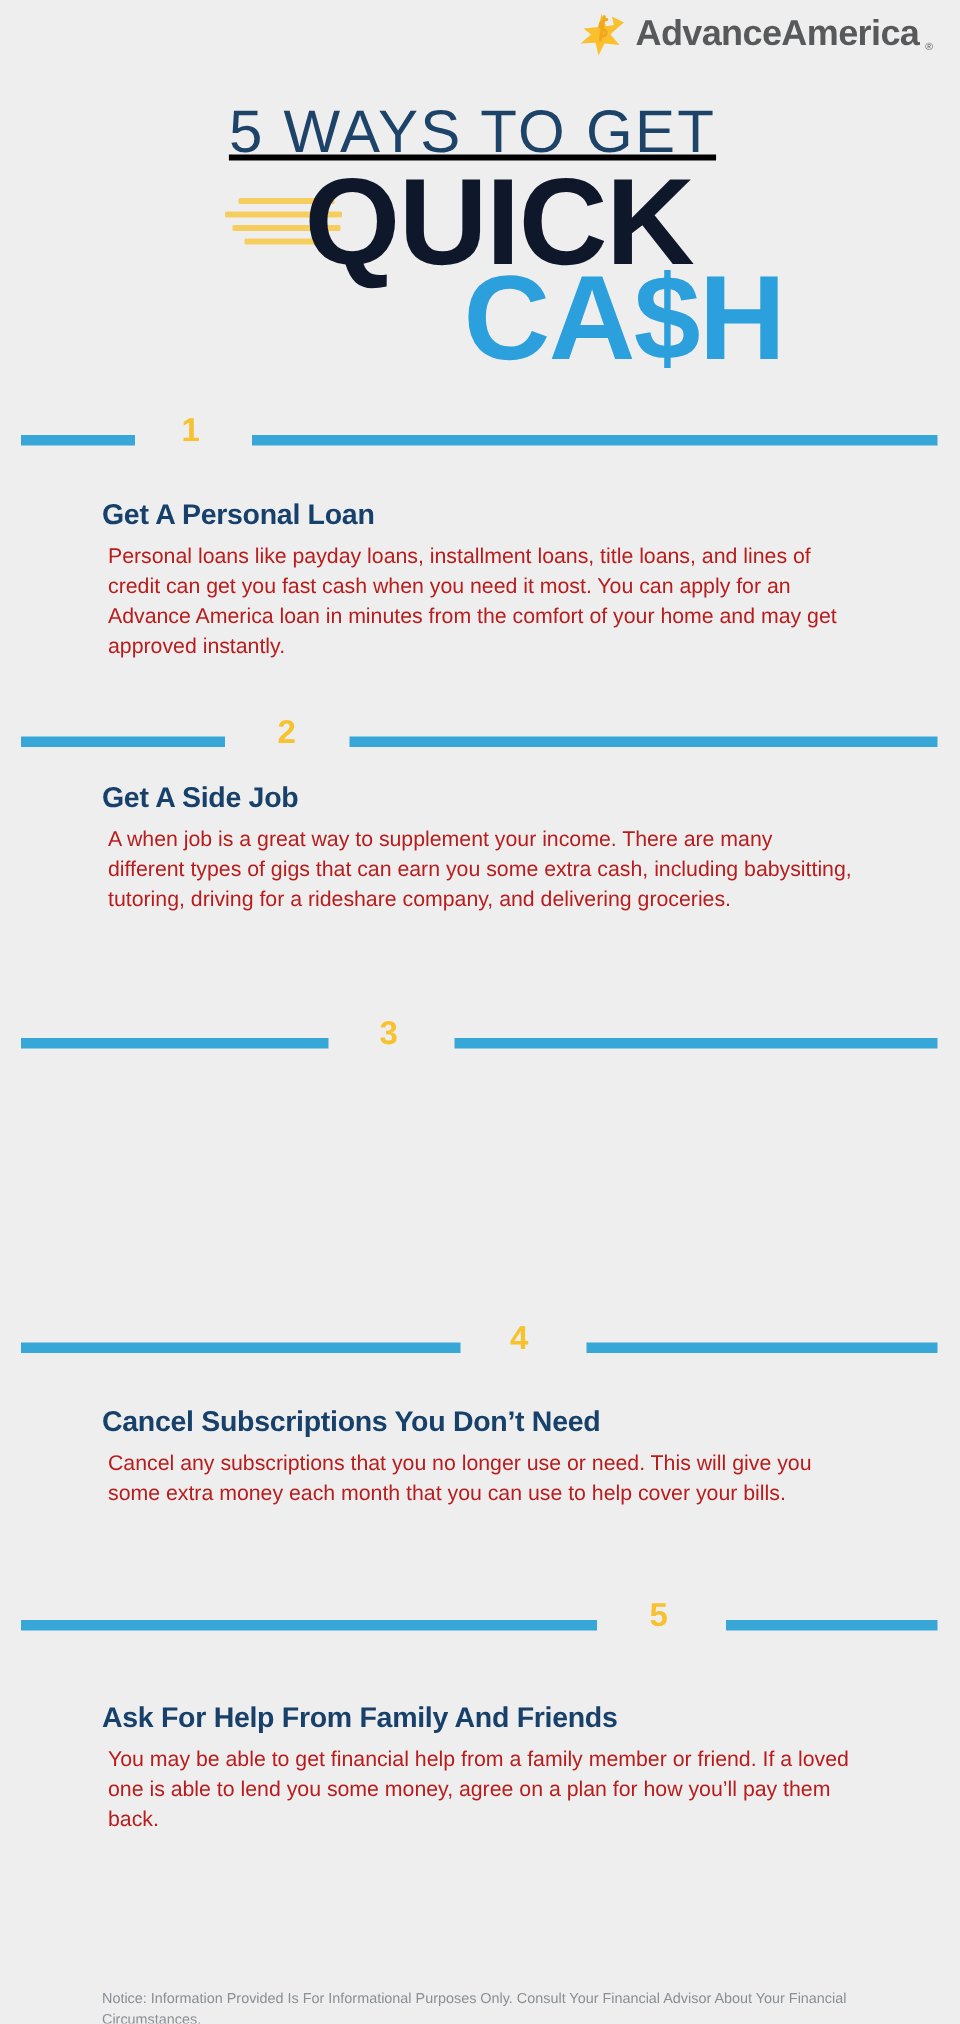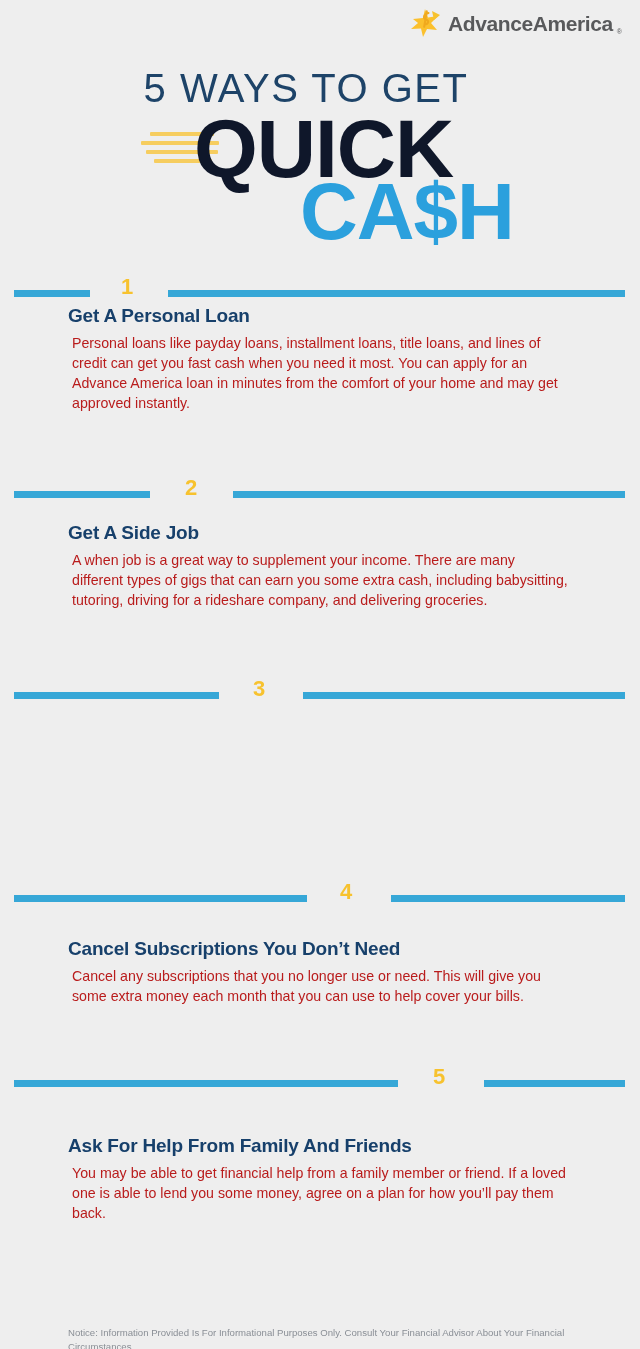--- a/index.html
+++ b/index.html
@@ -23,40 +23,41 @@
     display: flex;
     align-items: center;
     gap: 4px;
   }
   .logo-mark {
     width: 34px;
     height: 30px;
     display: block;
   }
   .logo-word {
-    font-size: 21px;
+    font-size: 24px;
     font-weight: bold;
     color: #58595b;
     letter-spacing: -0.4px;
     line-height: 1;
     white-space: nowrap;
   }
   .logo-tm {
     font-size: 7px;
     color: #58595b;
     align-self: flex-end;
     padding-bottom: 3px;
   }
 
   
   .title-block {
     position: absolute;
     top: 68px;
-    left: 8px;
+    left: 17px;
     width: 586px;
+    text-decoration: underline;
   }
   .title-line1 {
     color: #1d4368;
     font-size: 40px;
     font-weight: 300;
     letter-spacing: 1.5px;
     text-align: center;
     padding-left: 10px;
     line-height: 1;
   }
@@ -194,21 +195,21 @@
   </div>
 </div>
 
 <div class="section" style="top:281px">
   <div class="divider">
     <div class="bar bar-left" style="width:76px"></div>
     <div class="step-num" style="left:121px">1</div>
     <div class="bar bar-right" style="left:168px;right:15px"></div>
   </div>
   <div class="section-body">
-    <h2 class="section-head" style="">Get A Personal Loan</h2>
+    <h2 class="section-head" style="margin-top:28px">Get A Personal Loan</h2>
     <p class="section-text">Personal loans like payday loans, installment loans, title loans, and lines of credit can get you fast cash when you need it most. You can apply for an Advance America loan in minutes from the comfort of your home and may get approved instantly.</p>
   </div>
 </div>
 
 <div class="section" style="top:482px">
   <div class="divider">
     <div class="bar bar-left" style="width:136px"></div>
     <div class="step-num" style="left:185px">2</div>
     <div class="bar bar-right" style="left:233px;right:15px"></div>
   </div>

